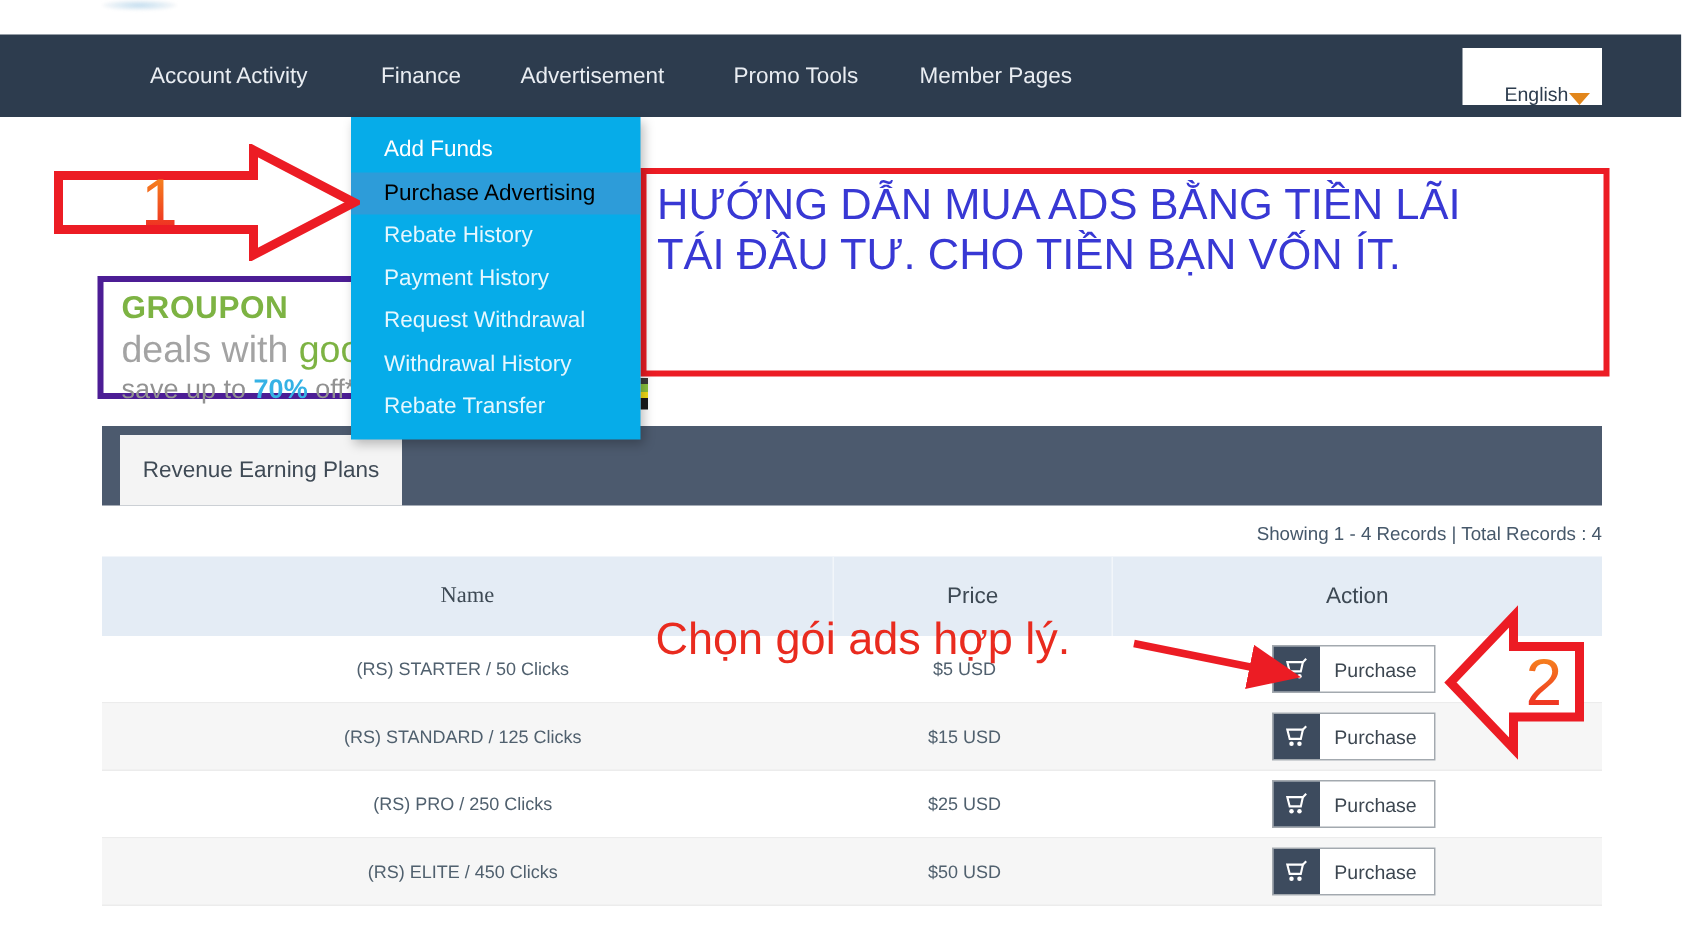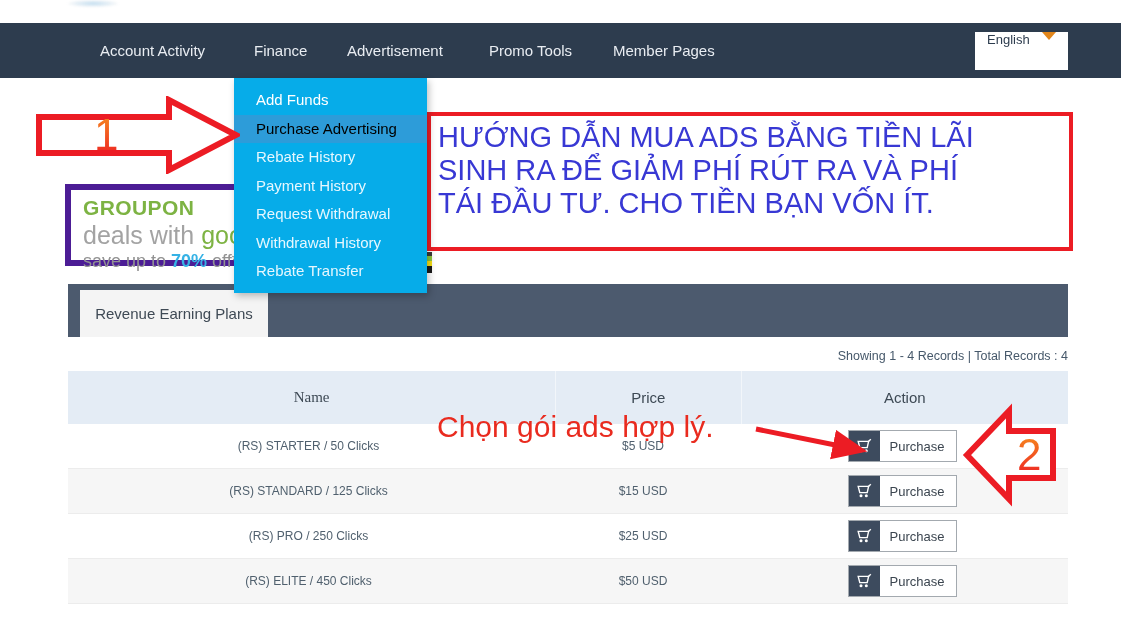--- a/index.html
+++ b/index.html
@@ -11,40 +11,40 @@
   
   .logo-smudge { position:absolute; left:68px; top:0; width:50px; height:7px;
     background:radial-gradient(ellipse at center, rgba(120,180,220,.45), rgba(200,210,220,.15) 70%, transparent);
     filter:blur(1px); border-radius:50%; }
   
   .topnav { position:absolute; left:0; top:23px; width:1121px; height:55px; background:#2d3c4e; }
   .nav-item { position:absolute; top:0; height:55px; line-height:55px; color:#e9edf2; font-size:15px; cursor:pointer; }
   .nav-item.n0 { left:100px; } .nav-item.n1 { left:254px; } .nav-item.n2 { left:347px; }
   .nav-item.n3 { left:489px; } .nav-item.n4 { left:613px; }
   .lang-select { position:absolute; left:975px; top:9px; width:93px; height:38px; background:#fff;
-    display:flex; align-items:flex-start; cursor:pointer; }
+    display:flex; align-items:flex-end; cursor:pointer;padding-left:16px; }
   .lang-label { font-size:13px; color:#2d3c4e; padding-left:12px; flex:1; }
   .caret { width:0; height:0; border-left:7px solid transparent; border-right:7px solid transparent;
     border-top:8px solid #e2861b; margin-right:12px; }
   
   .finance-dropdown { position:absolute; left:234px; top:78px; width:193px; height:215px;
     background:#06ace9; z-index:5; padding-top:8px; box-shadow:2px 3px 7px rgba(0,0,0,.25); }
   .dd-item { height:28.5px; line-height:28.5px; padding-left:22px; font-size:15px; color:#e6f7fe; cursor:pointer; }
   .dd-item.active { background:#2d9cd9; color:#000000; }
   .dd-item.first { color:#ffffff; }
   
   .fragment { position:absolute; left:427px; top:252px; width:5px; height:21px; z-index:3;
     background:linear-gradient(#3a3a3a 20%, #8cc63f 20% 45%, #f7e017 45% 65%, #1a1a1a 65%); }
   
   .info-box { position:absolute; left:427px; top:112px; width:646px; height:139px;
     border:4px solid #ec1c24; z-index:2; padding:5px 0 0 7px; background:#fff; }
   .info-line { font-size:29px; line-height:33px; color:#3838d4; white-space:nowrap; }
   
   .groupon-ad { position:absolute; left:65px; top:184px; width:244px; height:82px;
-    border:6px solid #4c1d95; background:#fff; z-index:1; padding:6px 0 0 12px; cursor:pointer; }
+    border:4px solid #4c1d95; background:#fff; z-index:1; padding:6px 0 0 12px; cursor:pointer; }
   .g-brand { font-size:21px; font-weight:bold; color:#7db343; letter-spacing:.4px; }
   .g-line1 { font-size:25px; color:#a3a3a3; margin-top:1px; white-space:nowrap; }
   .g-line1 .green { color:#7db343; }
   .g-line2 { font-size:18px; color:#929292; margin-top:1px; white-space:nowrap; }
   .g-line2 .blue { color:#35b2e5; font-weight:bold; }
   
   .tab-bar { position:absolute; left:68px; top:284px; width:1000px; height:53px; background:#4c5a6e; z-index:1;text-decoration:underline; }
   .tab-active { position:absolute; left:12px; top:6px; width:188px; height:47px; background:#f4f4f4;
     color:#3f4a55; font-size:15px; display:flex; align-items:center; justify-content:center; cursor:pointer; }
   
@@ -96,21 +96,20 @@
     <div class="dd-item">Payment History</div>
     <div class="dd-item">Request Withdrawal</div>
     <div class="dd-item">Withdrawal History</div>
     <div class="dd-item">Rebate Transfer</div>
   </div>
 
   <div class="fragment"></div>
 
   <div class="info-box">
     <div class="info-line">HƯỚNG DẪN MUA ADS BẰNG TIỀN LÃI</div>
-    <div class="info-line">SINH RA ĐỂ GIẢM PHÍ RÚT RA VÀ PHÍ</div>
     <div class="info-line">TÁI ĐẦU TƯ. CHO TIỀN BẠN VỐN ÍT.</div>
   </div>
 
   <div class="groupon-ad">
     <div class="g-brand">GROUPON</div>
     <div class="g-line1"><span>deals with </span><span class="green">goo</span></div>
     <div class="g-line2"><span>save up to </span><span class="blue">70%</span><span> off*</span></div>
   </div>
 
   <svg class="arrow1" width="204" height="78" viewBox="0 0 204 78">

